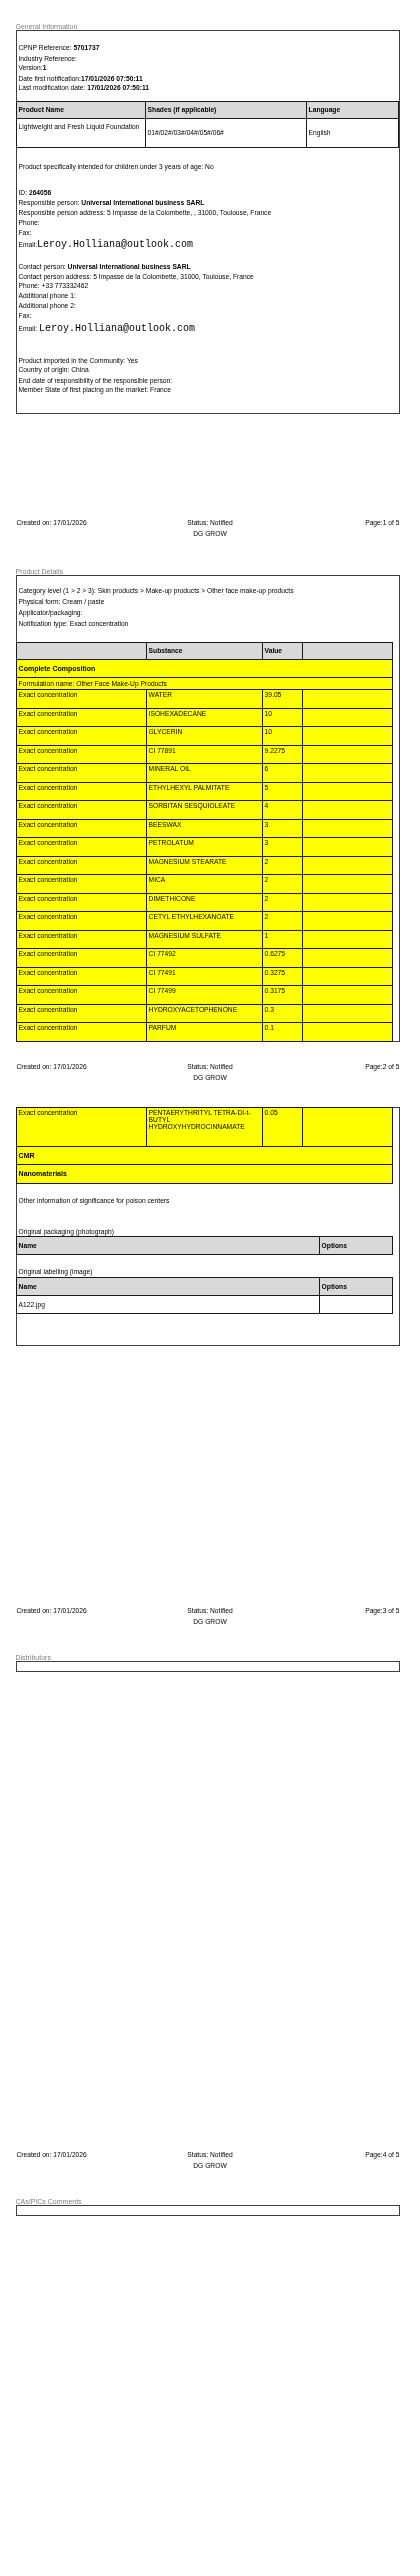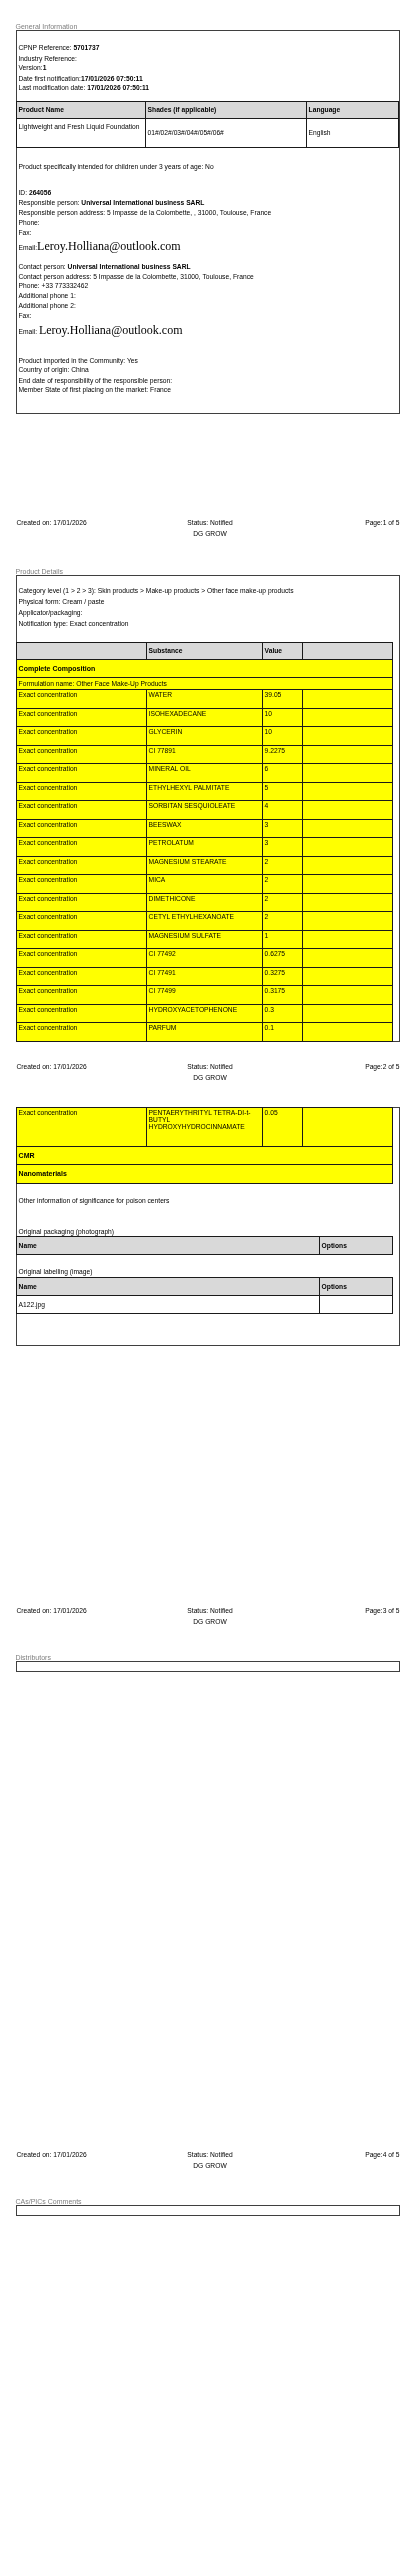--- a/index.html
+++ b/index.html
@@ -3,21 +3,21 @@
 <meta charset="utf-8">
 <style>
   html,body{margin:0;padding:0;background:#ffffff;}
   .doc{position:relative;width:420px;height:2720px;background:#ffffff;
        font-family:"Liberation Sans",sans-serif;color:#000;overflow:hidden;}
   .page{position:absolute;left:0;width:420px;height:544px;}
   .sec-title{position:absolute;font-size:7px;color:#7f7f7f;white-space:nowrap;}
   .box{position:absolute;border:1px solid #3f3f3f;background:transparent;}
   .t{position:absolute;font-size:6.7px;white-space:nowrap;}
   .t b{font-weight:bold;}
-  .email{font-family:Liberation Serif, serif;font-size:12px;}
+  .email{font-family:Liberation Mono, monospace;font-size:10px;}
   table.doc-table{position:absolute;border-collapse:collapse;table-layout:fixed;
                   border:1px solid #1a1a1a;background:#fff;}
   .doc-table td{border:0.5px solid #1a1a1a;font-size:6.7px;padding:1px 2.1px;
                 vertical-align:top;overflow:hidden;word-wrap:break-word;text-align:left;}
   .doc-table tr.hdr td{background:#d9d9d9;font-weight:bold;vertical-align:middle;}
   .yrow td{background:#ffff00;}
   .yrow{height:18.5px;}
   td.banner{background:#ffff00;font-weight:bold;font-size:7px;vertical-align:middle;}
   tr.formrow td{background:#ffff00;vertical-align:middle;}
   td.pname{vertical-align:top;line-height:13.4px;}

